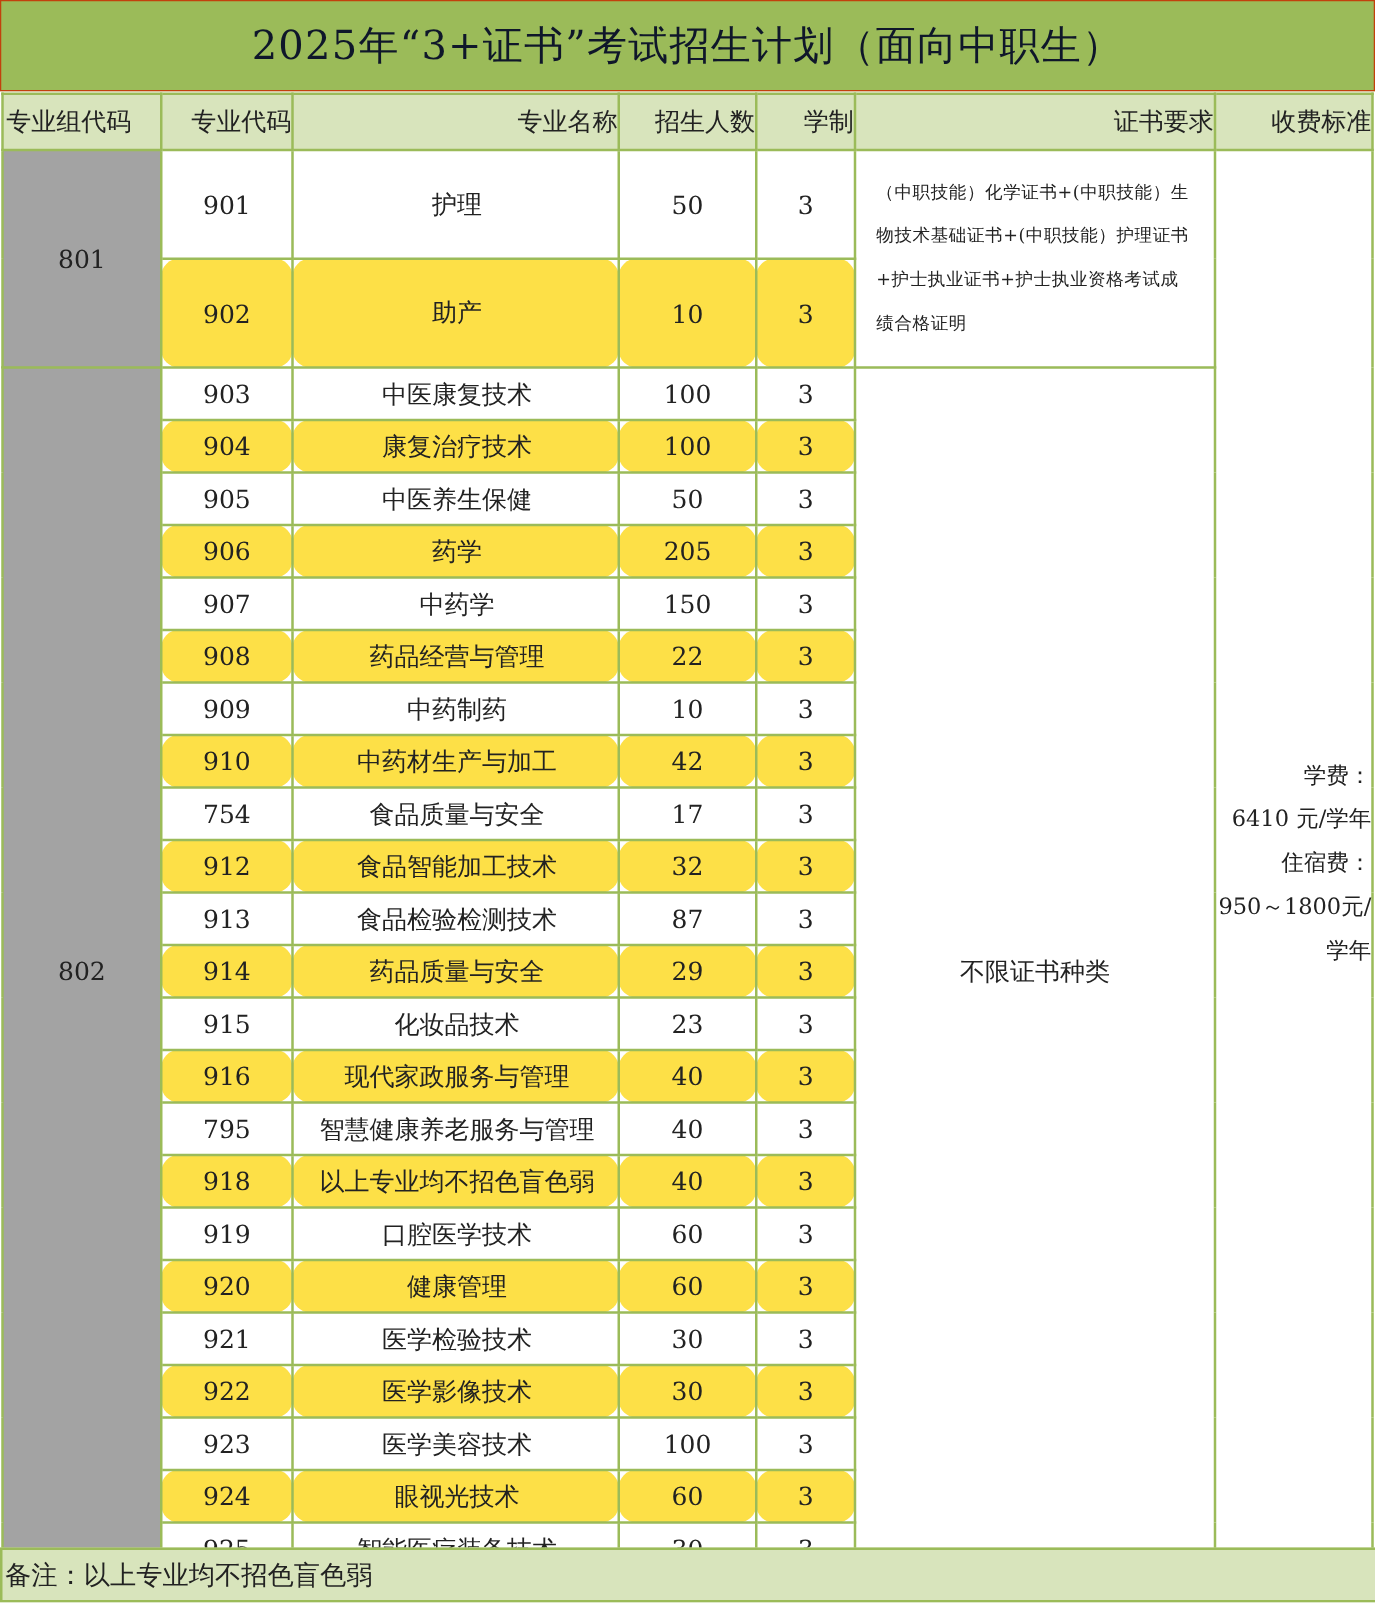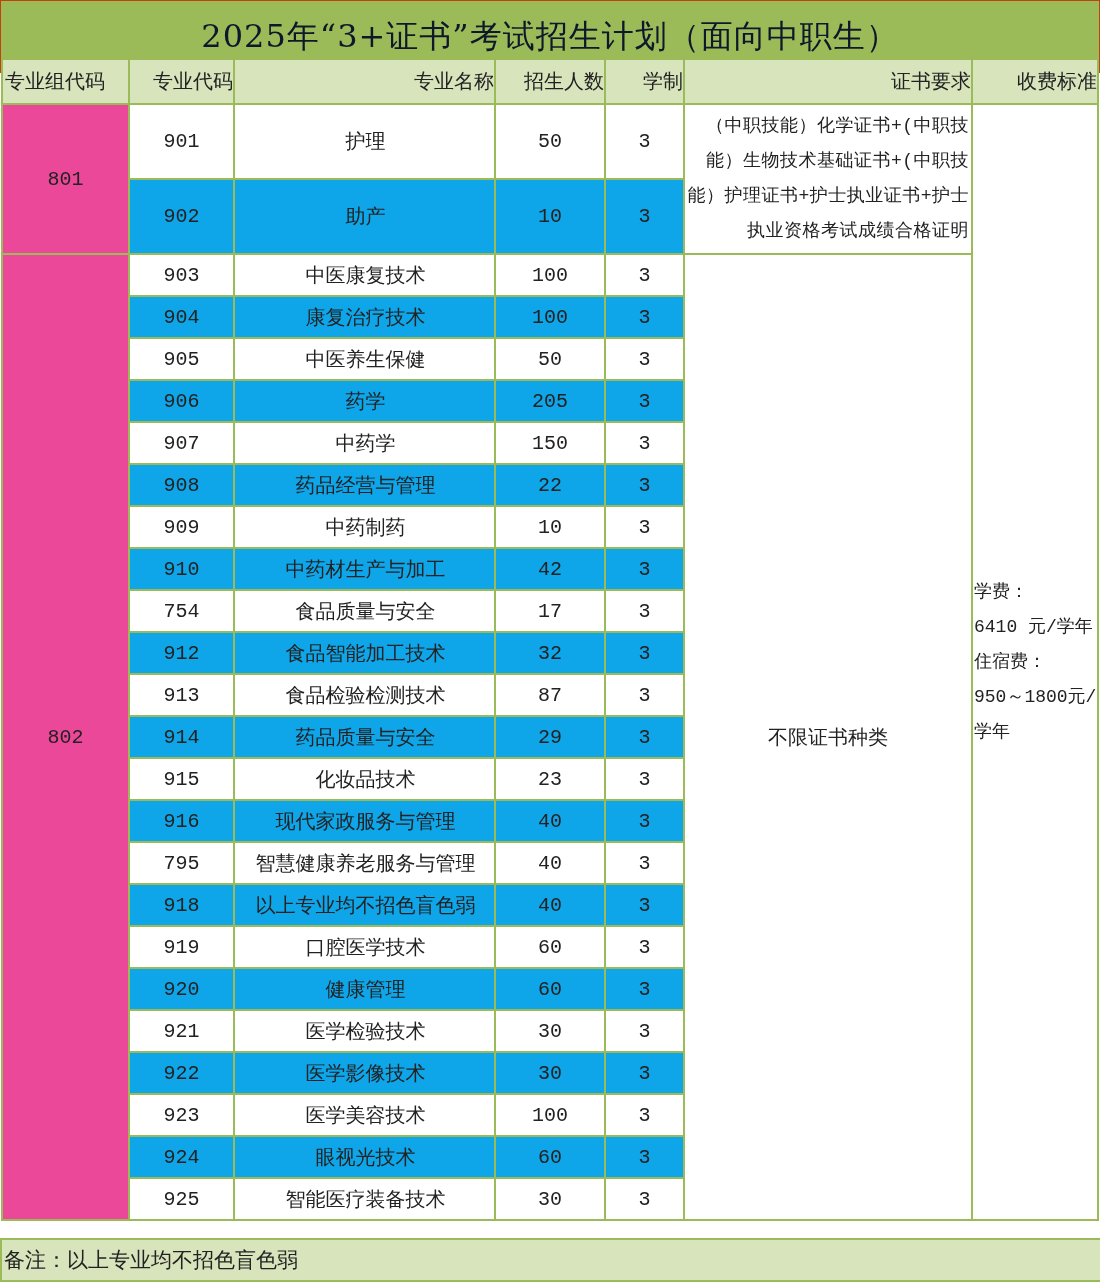--- a/index.html
+++ b/index.html
@@ -1,27 +1,27 @@
 <!DOCTYPE html>
 <html><head>
 <meta charset="utf-8">
 <style>
   html,body{margin:0;padding:0;background:#fff;}
   body{width:1100px;height:1282px;position:relative;overflow:hidden;font-family:"DejaVu Serif","Liberation Serif",serif;color:#222;}
   .title{position:absolute;left:0;top:0;width:1098px;height:71px;background:#9bbb59;color:#0f172a;font-size:32px;display:flex;align-items:center;justify-content:center;letter-spacing:1px;border:1px solid #c2410c;}
-  table{position:absolute;left:1px;top:58px;border-collapse:collapse;table-layout:fixed;width:1096px;font-family:Liberation Mono, monospace;}
+  table{position:absolute;left:1px;top:74px;border-collapse:collapse;table-layout:fixed;width:1096px;}
   td,th{border:2px solid #9bbb59;padding:0;font-weight:normal;font-size:20px;vertical-align:middle;}
   th{background:#d8e4bc;height:43px;text-align:right;}
   th.left{text-align:left;padding-left:2px;}
   td{height:40px;text-align:center;}
   td.name{text-align:center;padding-left:2px;}
-  tr.alt td.z{background:#0ea5e9;}
-  td.group{background:#ec4899;}
-  td.cert1{text-align:right;font-size:18px;line-height:35px;padding:2px;letter-spacing:0.5px;}
-  td.fee{text-align:left;font-size:18px;line-height:35px;padding-left:1px;vertical-align:middle;}
+  tr.alt td.z{background:#fde047;border-radius:14px;}
+  td.group{background:#a3a3a3;}
+  td.cert1{text-align:left;font-size:14px;line-height:35px;padding:16px;letter-spacing:0.5px;}
+  td.fee{text-align:right;font-size:18px;line-height:35px;padding-left:1px;vertical-align:middle;}
   tr.tall td{height:73px;}
   .footer{position:absolute;left:0;top:1238px;width:1096px;height:40px;background:#d8e4bc;border:2px solid #9bbb59;font-size:21px;display:flex;align-items:center;padding-left:2px;}
 </style>
 </head>
 <body>
 
 <div class="title">2025年“3+证书”考试招生计划（面向中职生）</div>
 
 <table>
   <colgroup>

